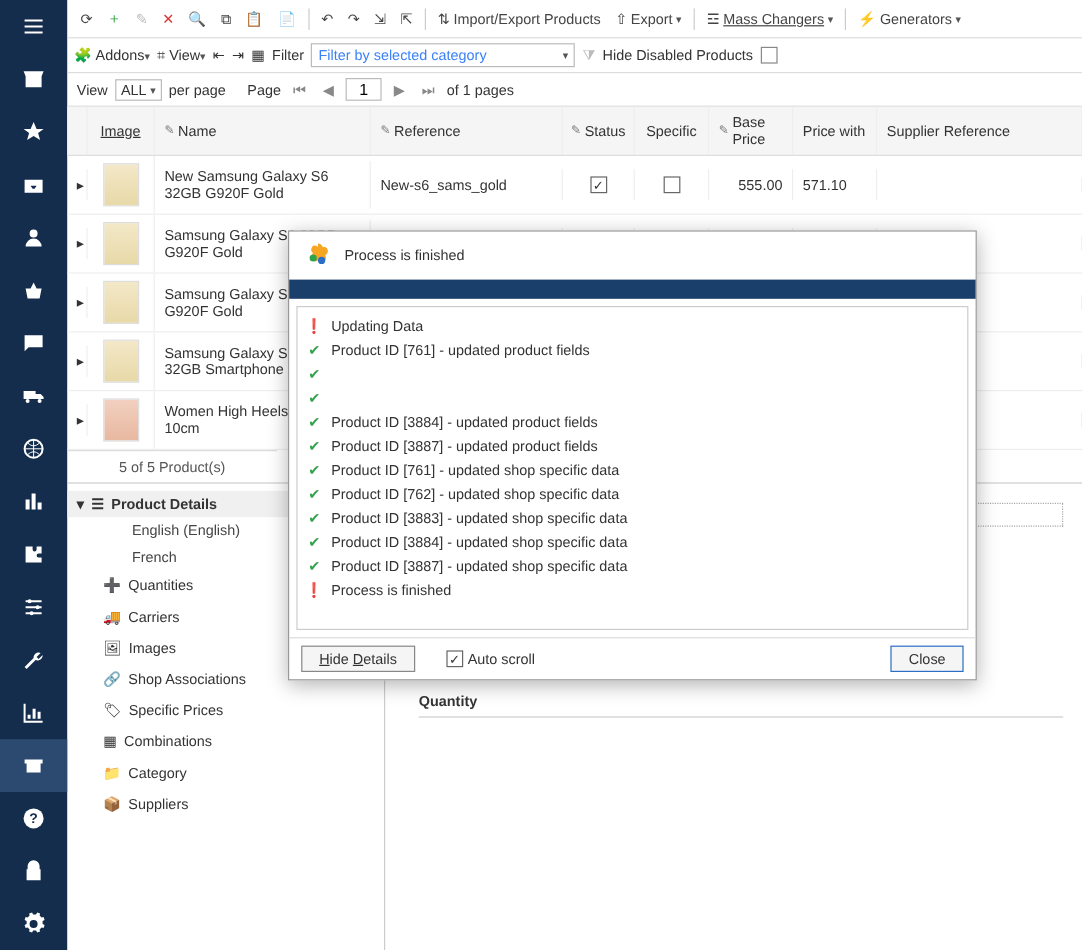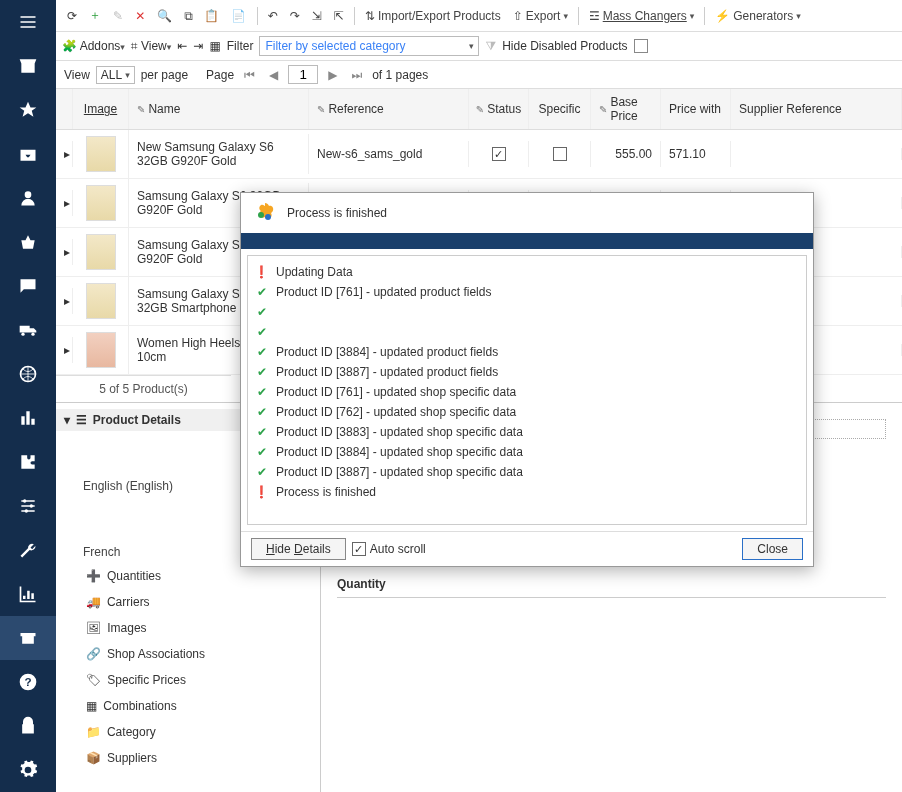--- a/index.html
+++ b/index.html
@@ -34,40 +34,40 @@
 .col.price { width: 70px; justify-content:flex-end;}
 .col.price2 { width: 70px; justify-content:flex-start;}
 .col.supref { flex: 1; }
 .thumb { width: 30px; height: 36px; background: linear-gradient(#f3e8c8,#e8d9a8); border:1px solid #ddd; }
 .thumb.heel { background: linear-gradient(#f2d0c0,#e8b8a0); }
 .status-row { padding: 6px 10px; color: #555; text-align:center; width:175px; border-top:1px solid #ddd;}
 .bottom-split { display: flex; flex: 1; border-top: 1px solid #ccc; min-height:0; }
 .details-tree { width: 265px; border-right: 1px solid #ccc; overflow-y: auto; padding: 6px 0; }
 .tree-head { display:flex; align-items:center; gap:6px; padding:4px 8px; font-weight:600; background:#f0f0f0;}
 .tree-item { display:flex; align-items:center; gap:6px; padding: 6px 10px 6px 30px; cursor:pointer; color:#333;}
-.tree-sub { padding-left: 27px; color:#444; padding-top:4px; padding-bottom:4px; cursor:pointer;margin-top:44px;}
+.tree-sub { padding-left: 54px; color:#444; padding-top:4px; padding-bottom:4px; cursor:pointer;}
 .details-pane { flex:1; padding: 10px 16px; overflow:auto;}
 .form-row { display:flex; align-items:center; padding: 6px 0; }
 .form-row .label { width: 170px; color:#333; }
 .form-row .value { flex:1; }
 .tax-box { border:1px dotted #aaa; padding:2px 6px; width: 410px; }
 .radio-row { display:flex; align-items:center; gap:6px; }
 .radio { width:14px; height:14px; border:1px solid #888; border-radius:50%; display:inline-flex; align-items:center; justify-content:center;}
 .radio.sel::after{content:""; width:7px;height:7px;border-radius:50%; background:#555;}
-.section-head{font-weight:600; border-bottom:1px solid #ccc; padding:6px 0; margin-top:8px;}
+.section-head{font-weight:600; border-bottom:1px solid #ccc; padding:6px 0; margin-top:8px;margin-left:12px;}
 .dialog { position:absolute; top:192px; left:240px; width:574px; background:#fff; border:1px solid #999; box-shadow:0 4px 16px rgba(0,0,0,0.3); }
 .dialog-head { display:flex; align-items:center; gap:10px; padding:8px 12px; }
 .dialog-head .logo { width:24px; height:24px; }
 .dialog-bar { height:16px; background:#1a3f6b; }
 .dialog-body { border:1px solid #ccc; margin:6px; height:270px; overflow:auto; padding:6px;}
 .log-line { display:flex; align-items:center; gap:6px; padding:2px 0; font-size:12px; color:#333;}
 .log-line .ico { width:16px; height:16px; display:flex; align-items:center; justify-content:center; }
 .ico.info { color:#2a6fc7; }
 .ico.check { color:#2fa34c; }
-.dialog-foot { display:flex; align-items:center; padding:6px 10px; gap:6px; border-top:1px solid #ddd;}
+.dialog-foot { display:flex; align-items:center; padding:6px 10px; gap:26px; border-top:1px solid #ddd;}
 .dialog-btn { border:1px solid #888; padding:3px 14px; background:#f5f5f5; cursor:pointer;}
 .dialog-btn.close{ margin-left:auto; border:1px solid #2a6fc7;}
 .chklabel{display:flex; align-items:center; gap:4px;}
 .chkbox{width:14px;height:14px;border:1px solid #666;display:inline-flex;align-items:center;justify-content:center;font-size:11px;color:#333;}
 .pencil{font-size:10px;color:#777;}
 </style>
 </head>
 <body>
 
 <div class="app">

